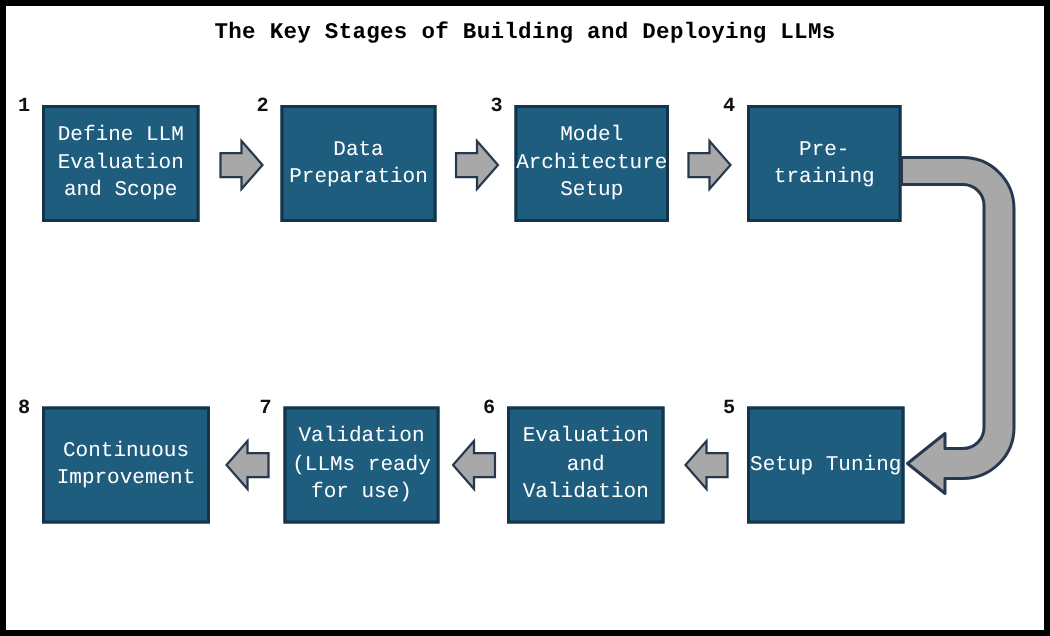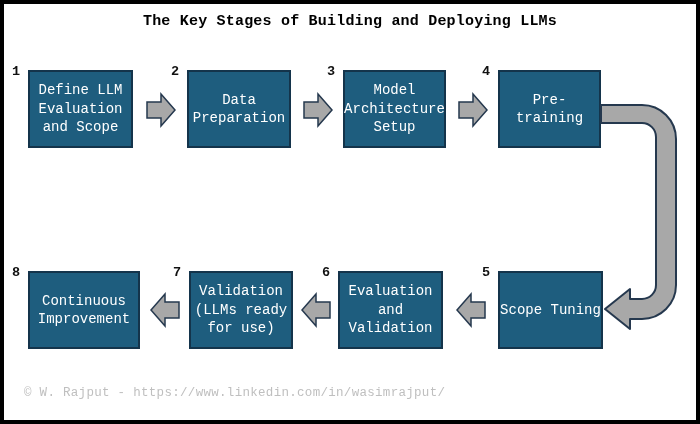--- a/index.html
+++ b/index.html
@@ -78,21 +78,21 @@
 Setup</div>
   </div>
 
   <div class="stage" style="left:498px;top:70px;width:103px;height:78px;">
     <span class="num">4</span>
     <div class="box">Pre-training</div>
   </div>
 
   <div class="stage" style="left:498px;top:271px;width:105px;height:78px;">
     <span class="num">5</span>
-    <div class="box">Scope Tuning</div>
+    <div class="box">Setup Tuning</div>
   </div>
 
   <div class="stage" style="left:338px;top:271px;width:105px;height:78px;">
     <span class="num">6</span>
     <div class="box">Evaluation
 and
 Validation</div>
   </div>
 
   <div class="stage" style="left:189px;top:271px;width:104px;height:78px;">
@@ -125,16 +125,15 @@
   <svg class="conn" style="left:456px;top:292px;" width="30" height="36" viewBox="0 0 30 36">
     <polygon points="29,10 15,10 15,2 1,18 15,34 15,26 29,26" style="fill:var(--arrow-fill,#A8A8A8);stroke:var(--arrow-outline,#25384E);stroke-width:1.5;"></polygon>
   </svg>
   <svg class="conn" style="left:301px;top:292px;" width="30" height="36" viewBox="0 0 30 36">
     <polygon points="29,10 15,10 15,2 1,18 15,34 15,26 29,26" style="fill:var(--arrow-fill,#A8A8A8);stroke:var(--arrow-outline,#25384E);stroke-width:1.5;"></polygon>
   </svg>
   <svg class="conn" style="left:150px;top:292px;" width="30" height="36" viewBox="0 0 30 36">
     <polygon points="29,10 15,10 15,2 1,18 15,34 15,26 29,26" style="fill:var(--arrow-fill,#A8A8A8);stroke:var(--arrow-outline,#25384E);stroke-width:1.5;"></polygon>
   </svg>
 
-  <div class="footer">© W. Rajput - https://www.linkedin.com/in/wasimrajput/</div>
 
   <div class="frame"></div>
 </div>
 
 </body></html>

